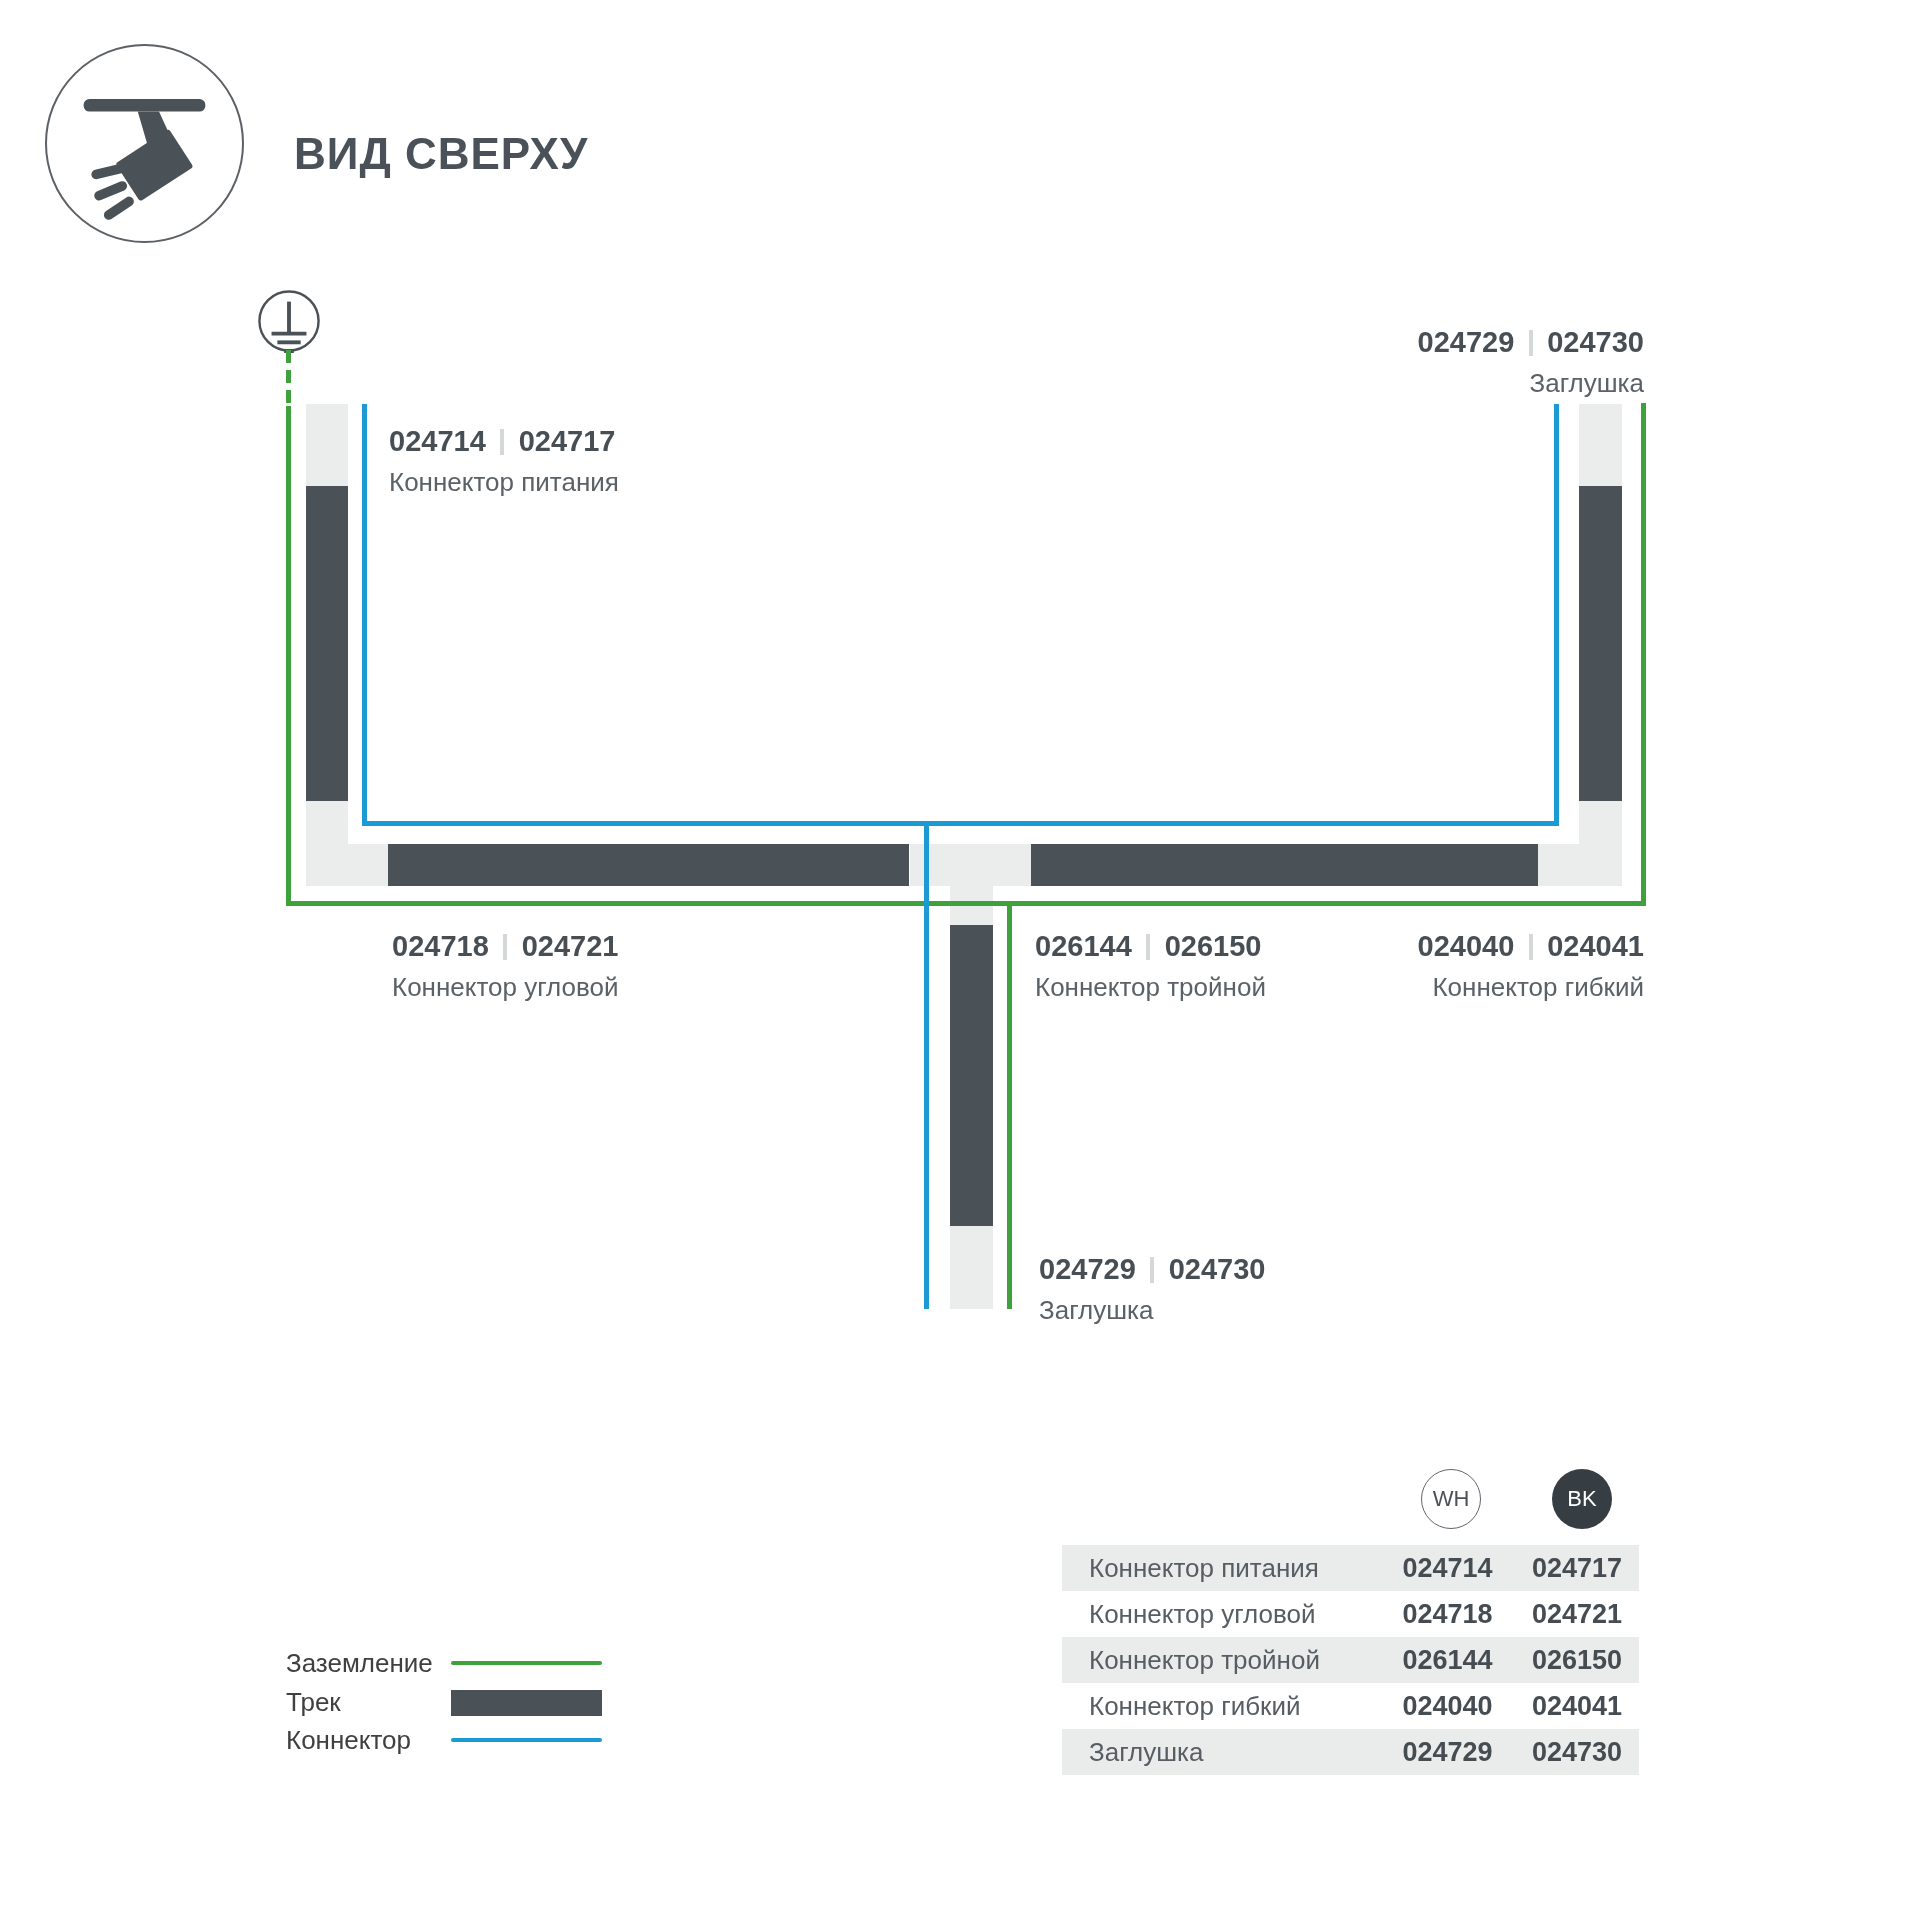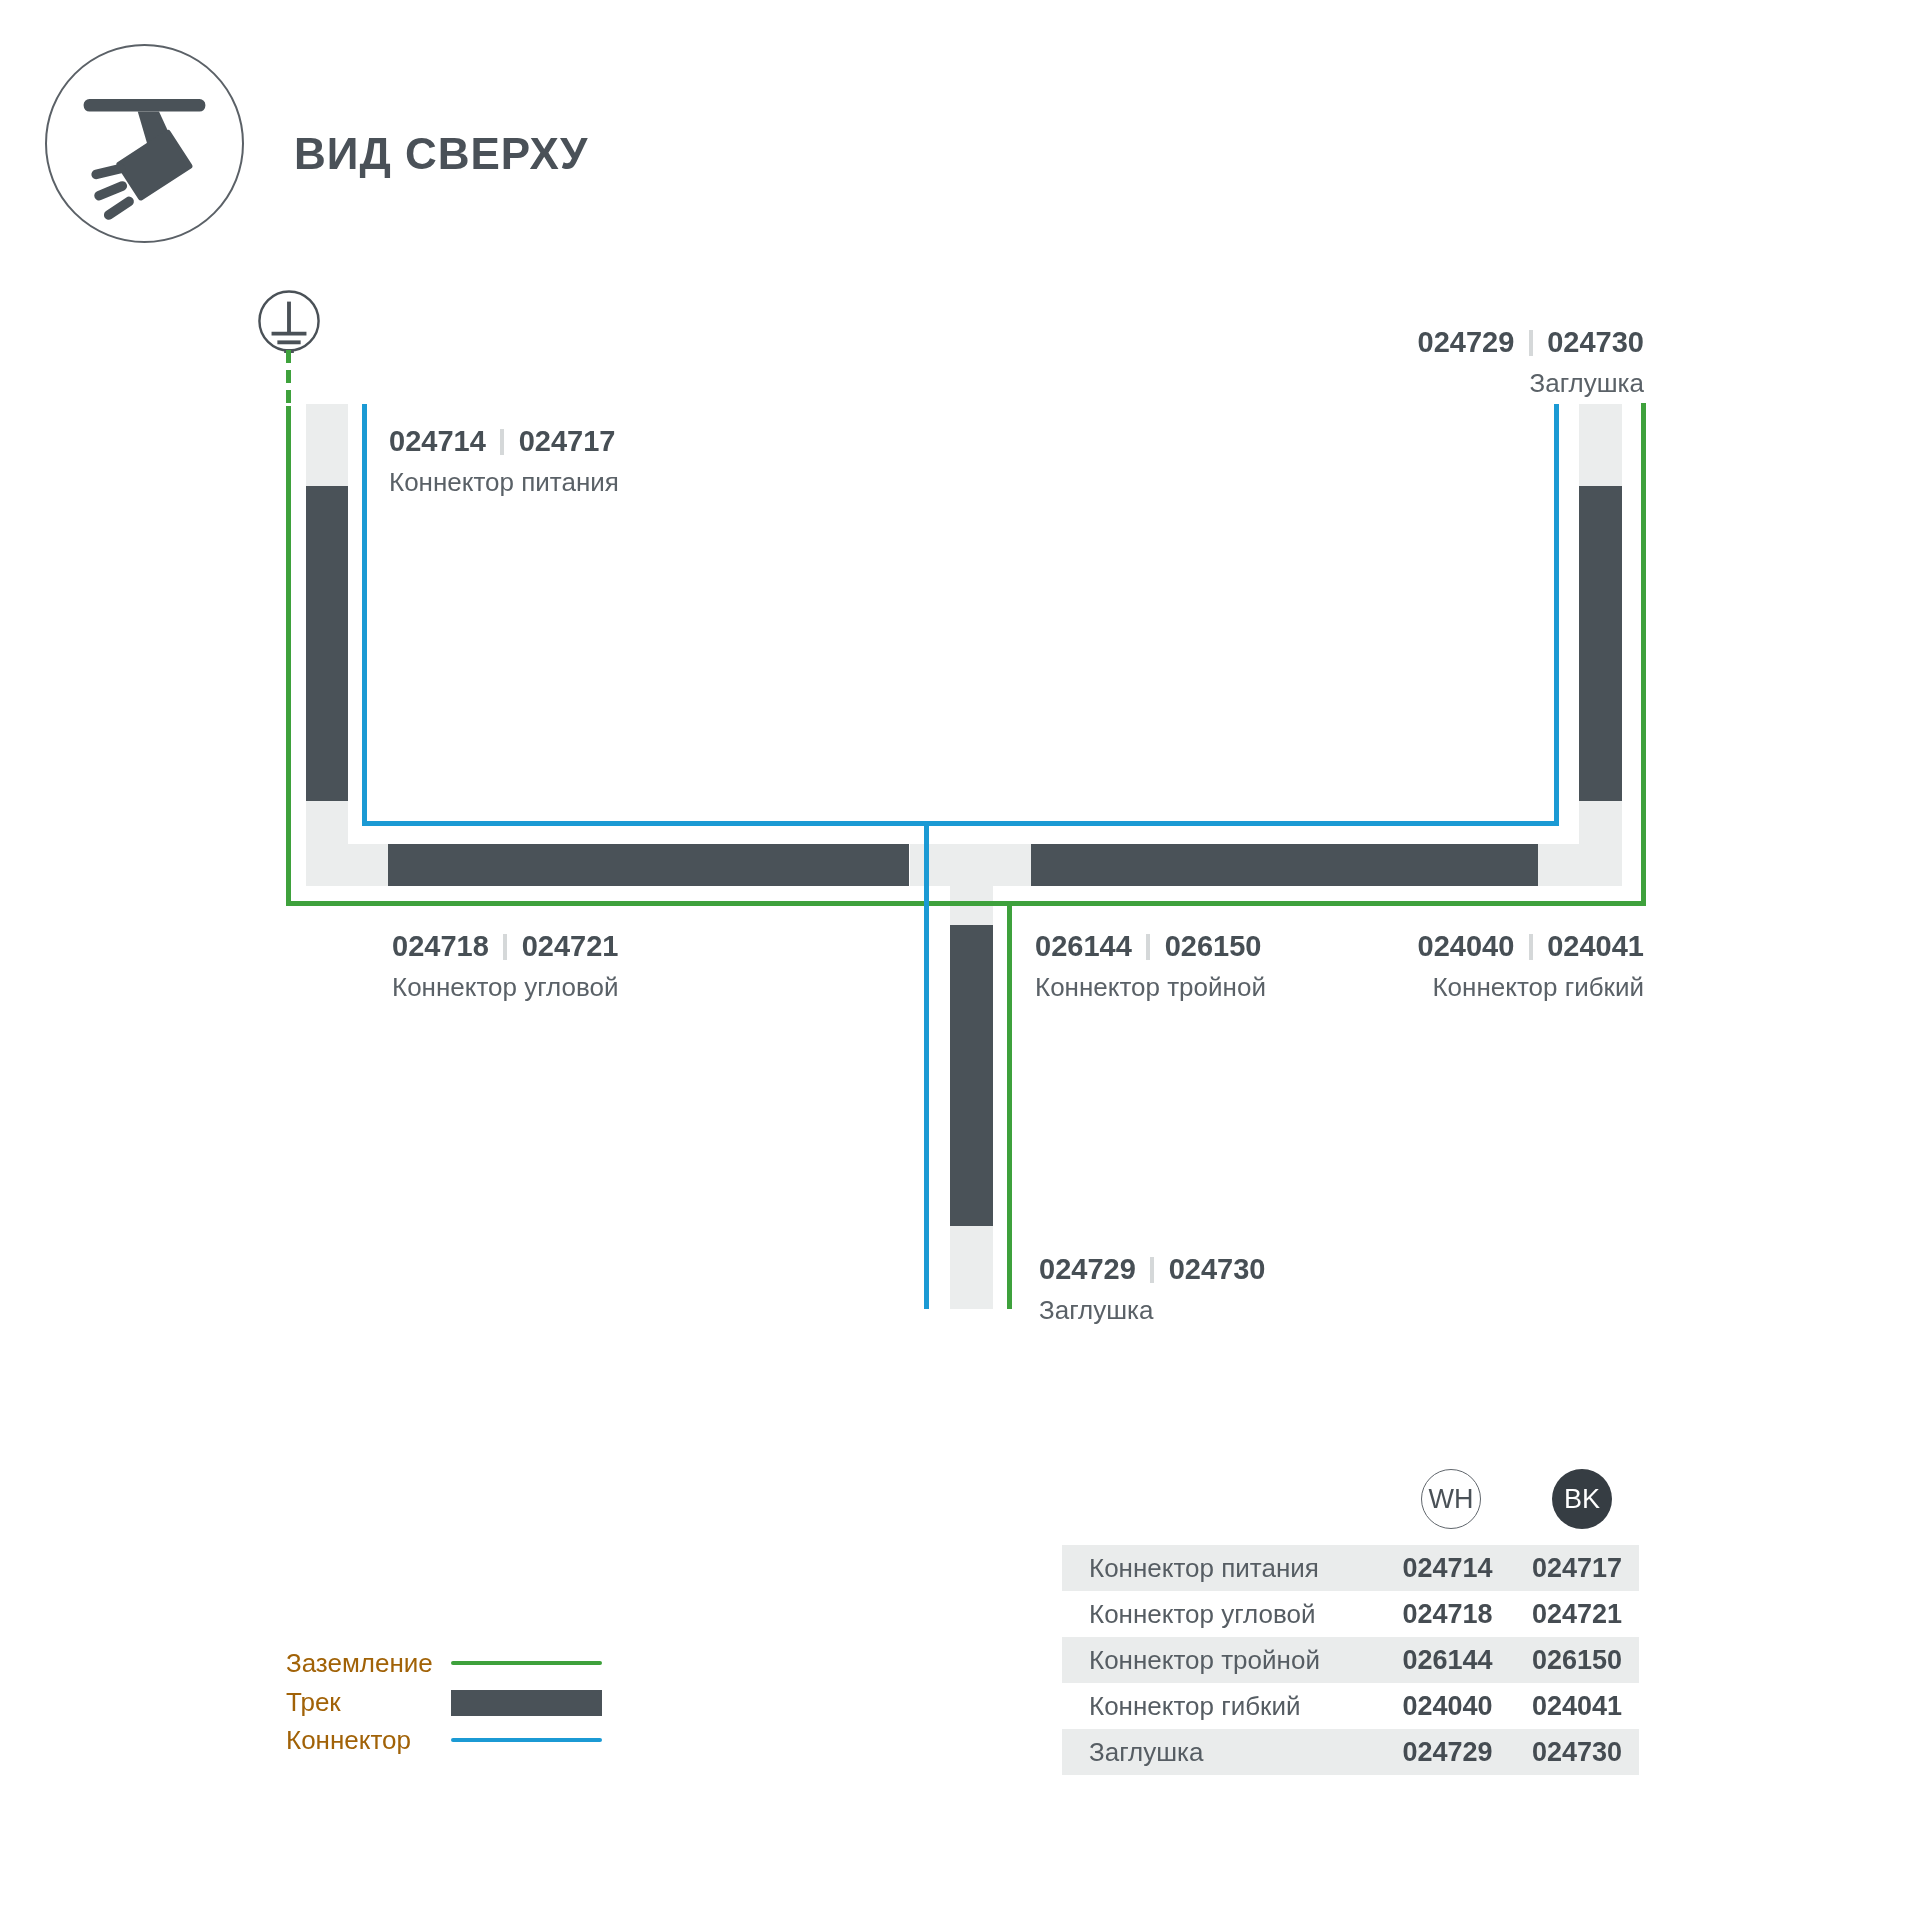--- a/index.html
+++ b/index.html
@@ -19,34 +19,34 @@
 
   
   .dlabel{display:flex;flex-direction:column;gap:8.7px;}
   .dlabel.right{align-items:flex-end;text-align:right;}
   .codes{display:flex;align-items:center;font-weight:bold;font-size:29px;color:#474f55;letter-spacing:0px;white-space:nowrap;}
   .sep{display:inline-block;width:3.9px;height:26px;background:#d5d8d9;margin:0 14.5px;}
   .lname{font-size:26px;color:#5a6167;white-space:nowrap;}
 
   
   .legend-row{left:286px;width:316px;display:flex;align-items:center;}
-  .ltext{font-size:26px;color:#a16207;white-space:nowrap;}
+  .ltext{font-size:26px;color:#404040;white-space:nowrap;}
   .lswatch{position:absolute;right:0;width:151px;}
   .lswatch.line-g{height:4.8px;background:#3ea13c;border-radius:2.9px;}
   .lswatch.bar-track{height:26px;background:#4a5258;}
   .lswatch.line-b{height:4.8px;background:#1b9ad4;border-radius:2.9px;}
 
   
   .ptable{left:1062px;top:1545px;width:577px;}
   .prow{display:flex;align-items:center;height:46px;box-sizing:border-box;}
   .prow.alt{background:#eaecec;}
   .prow .pname{flex:1;padding-left:27px;font-size:26px;color:#565d63;white-space:nowrap;}
   .prow .pwh{width:135px;text-align:center;font-weight:bold;font-size:27px;color:#454c52;}
   .prow .pbk{width:124px;text-align:center;font-weight:bold;font-size:27px;color:#454c52;}
-  .colcircle{width:60px;height:60px;border-radius:50%;display:flex;align-items:center;justify-content:center;font-size:27px;box-sizing:border-box;}
+  .colcircle{width:60px;height:60px;border-radius:50%;display:flex;align-items:center;justify-content:center;font-size:22px;box-sizing:border-box;}
   .colcircle.wh{left:1421px;top:1469px;border:1.9px solid #60666c;color:#4a5157;background:#fff;}
   .colcircle.bk{left:1552px;top:1469px;background:#363d43;color:#ffffff;}
 </style>
 </head>
 <body>
 
 <div class="abs hdr-circle"></div>
 <svg class="abs" style="left:45px;top:44px;" width="199" height="199" viewBox="0 0 206 206">
   <rect x="40" y="57" width="126" height="13" rx="6" fill="#4a5258"></rect>
   <polygon points="96,70 118,70 130,96 106,104" fill="#4a5258"></polygon>

